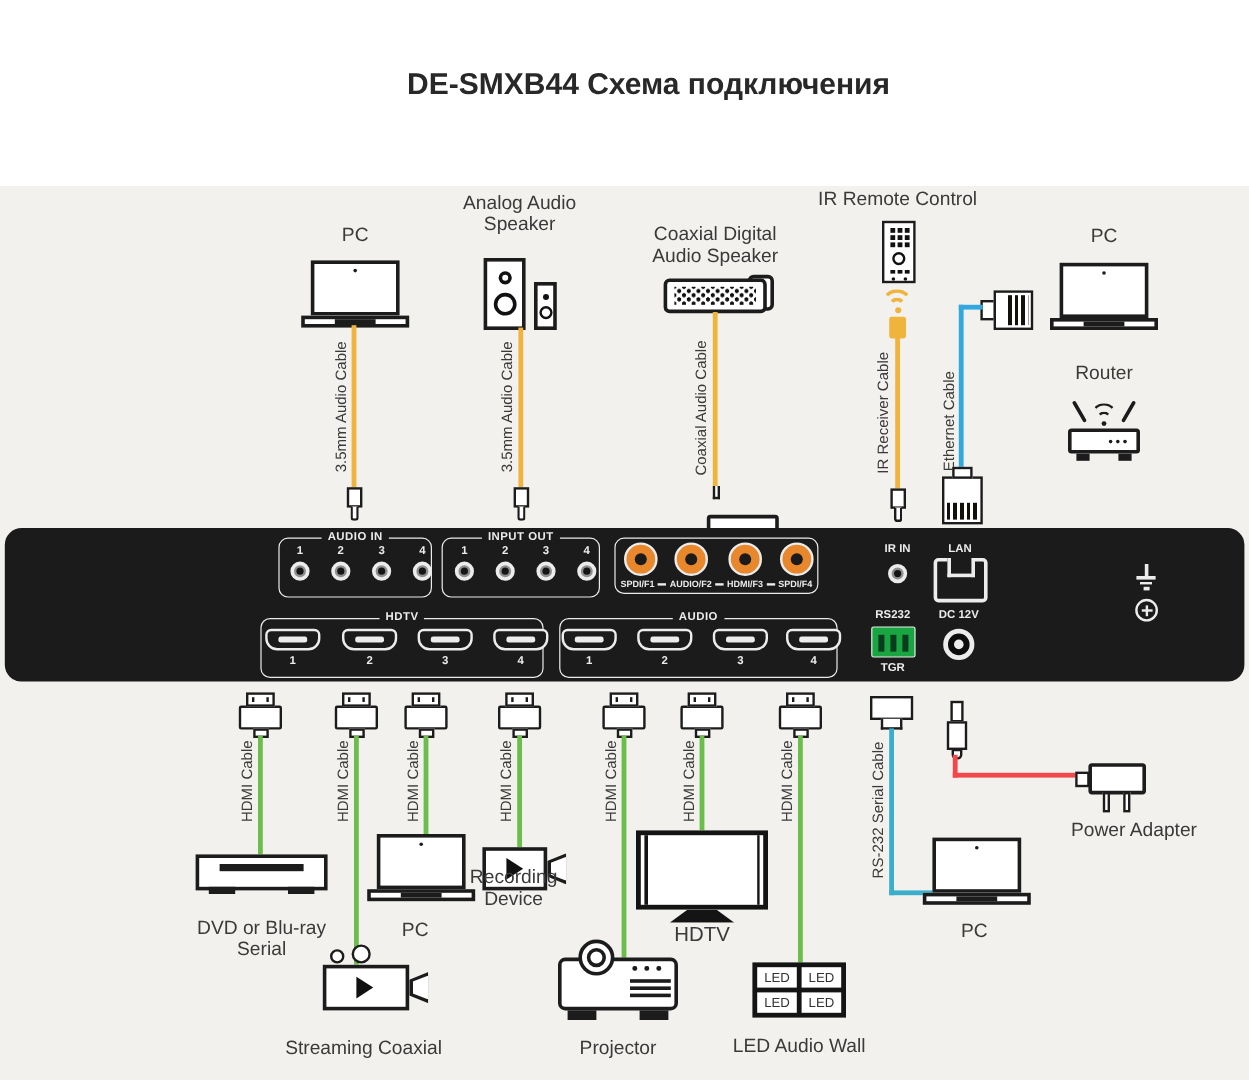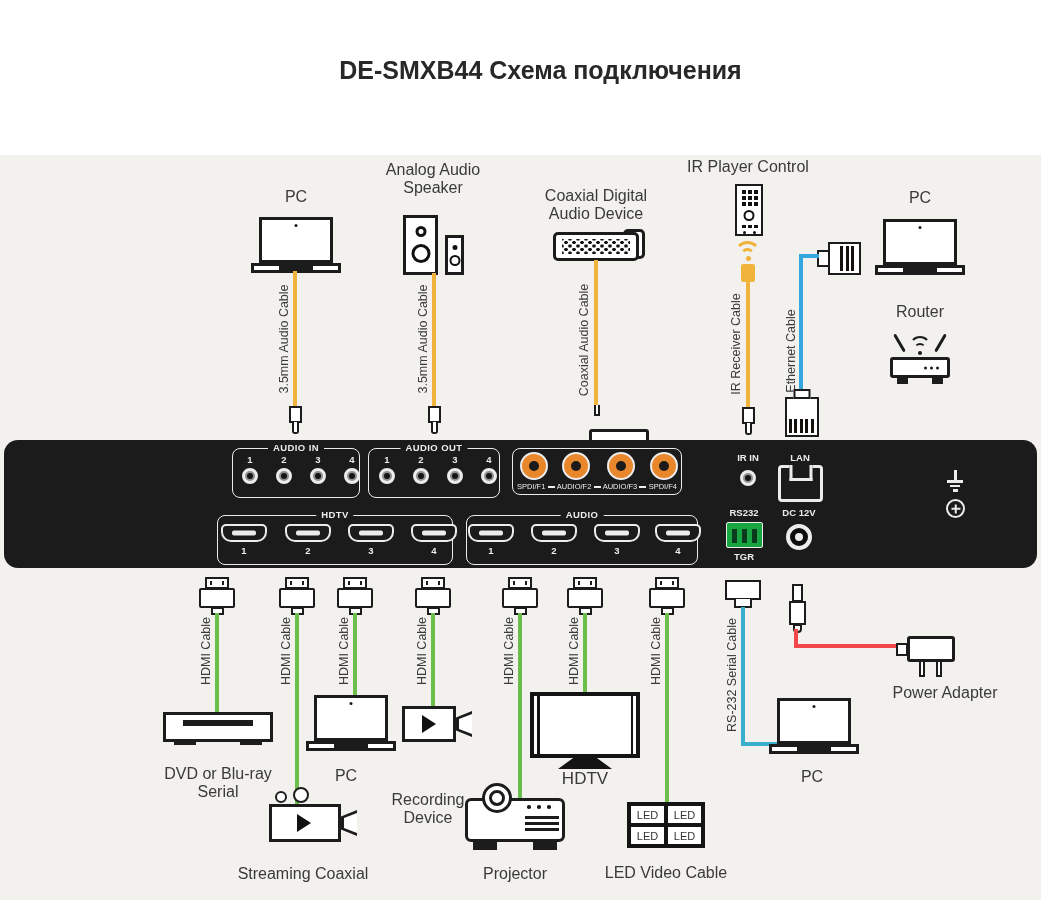--- a/index.html
+++ b/index.html
@@ -81,21 +81,21 @@
   .pcol{position:absolute;width:26px;text-align:center}
   .pnum{font-size:9.5px;font-weight:bold;color:#ececec}
   .jackc{width:16px;height:16px;border-radius:50%;border:3px solid #ececec;background:#8f8f8f;margin:3px auto 0;position:relative}
   .jackc::after{content:"";position:absolute;left:50%;top:50%;transform:translate(-50%,-50%);width:6px;height:6px;border-radius:50%;background:#151515}
   .pportcol{position:absolute;width:46px;text-align:center}
   .hport{width:46px;height:18px;border:2.5px solid #ececec;border-radius:5px 5px 10px 10px;background:#1b1b1b;position:relative;margin:0 auto}
   .hport::after{content:"";position:absolute;left:50%;top:50%;transform:translate(-50%,-50%);width:24px;height:5px;border-radius:2px;background:#ececec}
   .rcac{position:absolute;width:28px;height:28px;border-radius:50%;border:2px solid #ececec;background:#E8872B}
   .rcac::after{content:"";position:absolute;left:50%;top:50%;transform:translate(-50%,-50%);width:10px;height:10px;border-radius:50%;background:#1b1b1b}
   .spdif-row{position:absolute;left:4px;right:4px;bottom:3px;display:flex;align-items:center;justify-content:space-between}
-  .spdif-lab{font-size:7.5px;font-weight:normal;color:#ececec}
+  .spdif-lab{font-size:7.5px;font-weight:bold;color:#ececec}
   .spdif-dash{width:7px;height:2px;background:#ececec}
   .plab{position:absolute;font-size:9.5px;font-weight:bold;color:#ececec;text-align:center;white-space:nowrap}
   .lanport{position:absolute;width:45px;height:37px;border:3px solid #ececec;border-radius:4px}
   .lanport::after{content:"";position:absolute;top:-3px;left:50%;transform:translateX(-50%);width:17px;height:13px;background:#1b1b1b;border:3px solid #ececec;border-top:none}
   .tblock{position:absolute;width:37px;height:26px;background:#18A542;border:1.5px solid #ececec;border-radius:2px}
   .tpin{position:absolute;top:6px;width:5px;height:14px;background:#0B3B1D}
   .dcjack{position:absolute;width:26px;height:26px;border-radius:50%;border:4px solid #ececec;background:#0d0d0d}
   .dcjack::after{content:"";position:absolute;left:50%;top:50%;transform:translate(-50%,-50%);width:8px;height:8px;border-radius:50%;background:#ececec}
   .gbar{position:absolute;background:#ececec}
   .screw{position:absolute;width:19px;height:19px;border-radius:50%;border:2.5px solid #ececec;background:#1b1b1b}
@@ -177,35 +177,35 @@
     </div>
 </div>
 <div class="cab v yellow" style="left:432px;top:273px;height:134px"></div>
 <div class="vlabel" style="left:348px;top:332px">3.5mm Audio Cable</div>
 <div class="jack35" style="left:427px;top:406px">
     <div class="j-body"></div>
     <div class="j-tip"></div>
   </div>
 
 <div class="dev-label" style="left:521px;top:187px;width:150px">Coaxial Digital
-Audio Device</div>
+Audio Speaker</div>
 <div class="coax" style="left:553px;top:232px">
   <div class="coax-flap"></div>
     <div class="coax-main">
       <i class="coax-dots"></i>
     </div>
 </div>
 <div class="cab v yellow" style="left:594px;top:260px;height:147px"></div>
 <div class="vlabel" style="left:509px;top:333px">Coaxial Audio Cable</div>
 <div class="rcaplug" style="left:589px;top:406px">
     <div class="r-body"></div>
     <div class="r-tip"></div>
   </div>
 
-<div class="dev-label" style="left:673px;top:158px;width:150px">IR Player Control</div>
+<div class="dev-label" style="left:673px;top:158px;width:150px">IR Remote Control</div>
 <div class="remote" style="left:735px;top:184px">
   <i class="rm-grid"></i>
     <i class="rm-circle"></i>
     <i class="rm-btns"></i>
     <i class="rm-dots"></i>
 </div>
 <div class="ir-sig" style="left:733px;top:241px">
   <i class="ir-a1"></i>
     <i class="ir-a2"></i>
     <i class="ir-d"></i>
@@ -273,21 +273,21 @@
         <div class="pnum">3</div>
         <div class="jackc"></div>
       </div>
     <div class="pcol" style="left:106px;top:5px">
         <div class="pnum">4</div>
         <div class="jackc"></div>
       </div>
   </div>
 
   <div class="pgroup" style="left:364px;top:8px;width:132px;height:50px">
-    <span class="legend">AUDIO OUT</span>
+    <span class="legend">INPUT OUT</span>
     <div class="pcol" style="left:5px;top:5px">
         <div class="pnum">1</div>
         <div class="jackc"></div>
       </div>
     <div class="pcol" style="left:39px;top:5px">
         <div class="pnum">2</div>
         <div class="jackc"></div>
       </div>
     <div class="pcol" style="left:73px;top:5px">
         <div class="pnum">3</div>
@@ -302,21 +302,21 @@
   <div class="pgroup" style="left:508px;top:8px;width:170px;height:47px">
     <div class="rcac" style="left:7px;top:3px"></div>
     <div class="rcac" style="left:49px;top:3px"></div>
     <div class="rcac" style="left:94px;top:3px"></div>
     <div class="rcac" style="left:137px;top:3px"></div>
     <div class="spdif-row">
       <span class="spdif-lab">SPDI/F1</span>
         <i class="spdif-dash"></i>
       <span class="spdif-lab">AUDIO/F2</span>
         <i class="spdif-dash"></i>
-      <span class="spdif-lab">AUDIO/F3</span>
+      <span class="spdif-lab">HDMI/F3</span>
         <i class="spdif-dash"></i>
       <span class="spdif-lab">SPDI/F4</span>
     </div>
   </div>
 
   <div class="plab" style="left:722px;top:12px;width:44px">IR IN</div>
   <div class="pcol" style="left:731px;top:27px">
       <div class="jackc"></div>
     </div>
   <div class="plab" style="left:774px;top:12px;width:44px">LAN</div>
@@ -481,21 +481,21 @@
 </div>
 <div class="dev-label" style="left:296px;top:767px;width:100px">PC</div>
 
 <div class="camdev" style="left:402px;top:706px;width:70px;height:36px">
   <div class="cam-body" style="left:0;top:0;width:54px;height:36px"></div>
   <i class="cam-play" style="left:20px;top:9px"></i>
   <div class="cam-lens" style="left:54px;top:5px">
       <i></i>
     </div>
 </div>
-<div class="dev-label" style="left:353px;top:791px;width:150px">Recording
+<div class="dev-label" style="left:353px;top:723px;width:150px">Recording
 Device</div>
 
 <div class="hdtv" style="left:530px;top:692px">
   <i class="tv-bz" style="left:3px"></i>
     <i class="tv-bz" style="right:3px"></i>
   <div class="tv-stand"></div>
 </div>
 <div class="dev-label" style="left:510px;top:770px;width:150px;font-size:17px">HDTV</div>
 
 <div class="projector" style="left:465px;top:783px">
@@ -511,21 +511,21 @@
     <i class="pj-foot" style="right:8px"></i>
 </div>
 <div class="dev-label" style="left:440px;top:865px;width:150px">Projector</div>
 
 <div class="ledwall" style="left:627px;top:802px">
   <div class="led-cell">LED</div>
   <div class="led-cell">LED</div>
   <div class="led-cell">LED</div>
   <div class="led-cell">LED</div>
 </div>
-<div class="dev-label" style="left:591px;top:864px;width:150px">LED Video Cable</div>
+<div class="dev-label" style="left:591px;top:864px;width:150px">LED Audio Wall</div>
 
 <div class="db9" style="left:725px;top:580px">
   <div class="db9-body"></div>
     <div class="db9-tab"></div>
 </div>
 <div class="cab v teal" style="left:741px;top:607px;height:139px"></div>
 <div class="cab h teal" style="left:741px;top:742px;width:37px"></div>
 <div class="vlabel" style="left:657px;top:668px">RS-232 Serial Cable</div>
 <div class="laptop" style="left:769px;top:698px">
   <div class="lap-screen">

